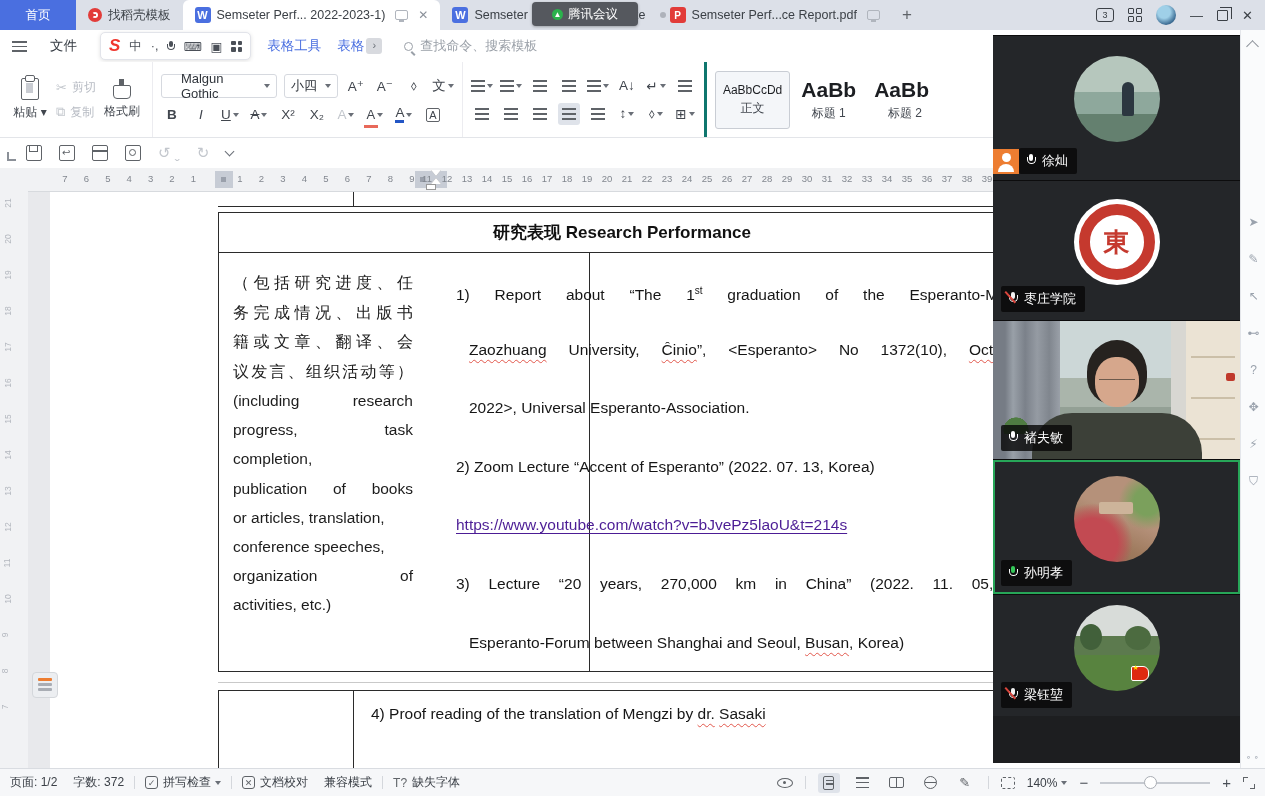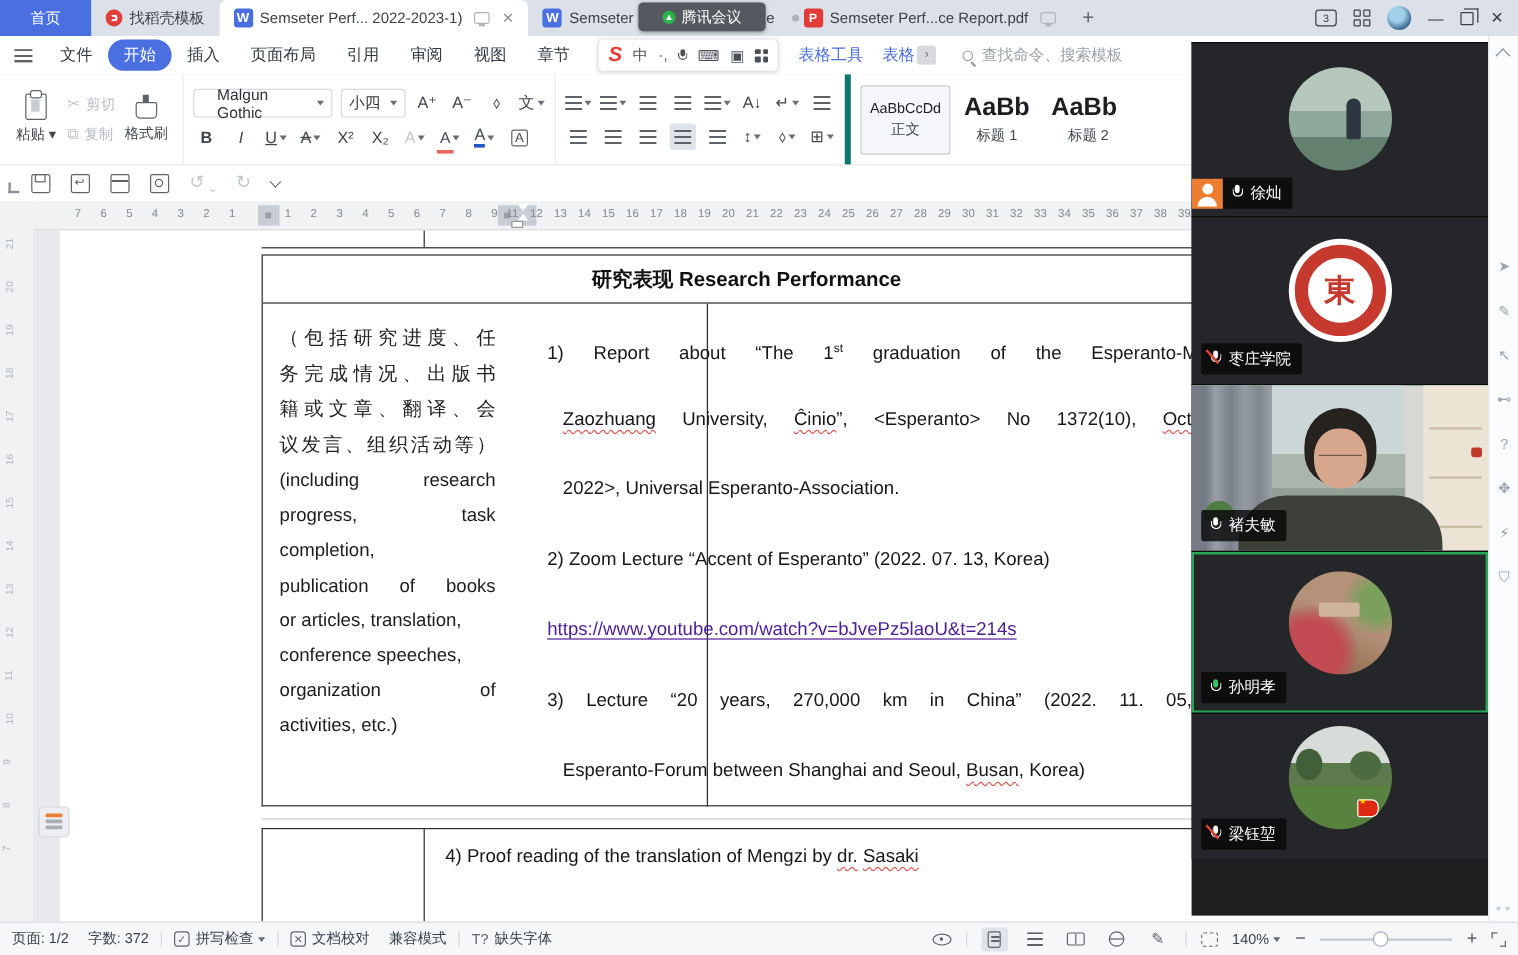--- a/index.html
+++ b/index.html
@@ -69,21 +69,21 @@
   .combo{display:flex;align-items:center;justify-content:space-between;border:1px solid #d6d9df;border-radius:3px;height:24px;padding:0 6px;font-size:13px;color:#2f343b;}
   .caret{width:0;height:0;border-left:3.6px solid transparent;border-right:3.6px solid transparent;border-top:4.4px solid #6a6f77;}
   .tbtn{min-width:22px;height:22px;display:flex;align-items:center;justify-content:center;font-size:13.5px;color:#41464e;gap:2px;}
   .tbtn.sel{background:#dfe3ea;border-radius:3px;}
   .tbtn .bars{width:14px;height:12px;background:repeating-linear-gradient(to bottom,#5f6368 0 1.8px,transparent 1.8px 5px);}
   .dim{color:#c3c7cd;}
   .ucolor{border-bottom:3px solid #2356c5;line-height:1;}
   .hlpen{position:relative;font-size:13px;}
   .hlpen::after{content:"";position:absolute;left:0;bottom:-2px;width:14px;height:3px;background:#e8695a;}
   .boxa{border:1.2px solid #5f6368;padding:0 2px;font-size:11px;border-radius:2px;}
-  #styles{display:flex;gap:4px;align-items:center;overflow:hidden;width:226px;padding:6px 0 6px 8px;border-left:5px solid #0f766e;}
+  #styles{display:flex;gap:4px;align-items:center;overflow:hidden;width:226px;padding:6px 0 6px 8px;border-left:3px solid #0f766e;}
   .stybox{flex:none;display:flex;flex-direction:column;align-items:center;justify-content:center;gap:3px;height:58px;padding:0 7px;border-radius:3px;font-size:12px;color:#41464e;white-space:nowrap;}
   .stybox.sel{border:1px solid #c9cdd4;background:#f4f6f9;}
   .stybox .samp{font-size:12px;color:#1c1e22;}
   .stybox.h1 .samp{font-size:21px;font-weight:bold;}
   .stybox.h2 .samp{font-size:21px;font-weight:bold;}
 
   
   #quickbar{position:absolute;left:0;top:138px;width:1265px;height:30px;background:#fff;display:flex;align-items:center;gap:17px;padding-left:26px;}
   .qi{width:16px;height:16px;position:relative;}
   .qi-save{border:1.6px solid #5f6368;border-radius:2px;}
@@ -265,29 +265,20 @@
       </span>
     <span class="tb-avatar"></span>
     <span class="winbtn">—</span>
     <span class="wrestore"></span>
     <span class="winbtn">✕</span>
   </div>
 
   <div id="ribbonrow">
     <span class="hamb"></span>
     <span class="rtab">文件</span>
-    <span id="rtabs" style="display:flex;align-items:center;">
-        <span class="rtab on">开始</span>
-        <span class="rtab">插入</span>
-        <span class="rtab">页面布局</span>
-        <span class="rtab">引用</span>
-        <span class="rtab">审阅</span>
-        <span class="rtab">视图</span>
-        <span class="rtab">章节</span>
-      </span>
     <span id="imebar">
       <span class="slogo">S</span>
       <span class="ik">中</span>
       <span class="ik">·,</span>
       <span class="ime-mic"></span>
       <span class="ik">⌨</span>
       <span class="ik">▣</span>
       <span class="ime-grid">
           <i></i>
           <i></i>

